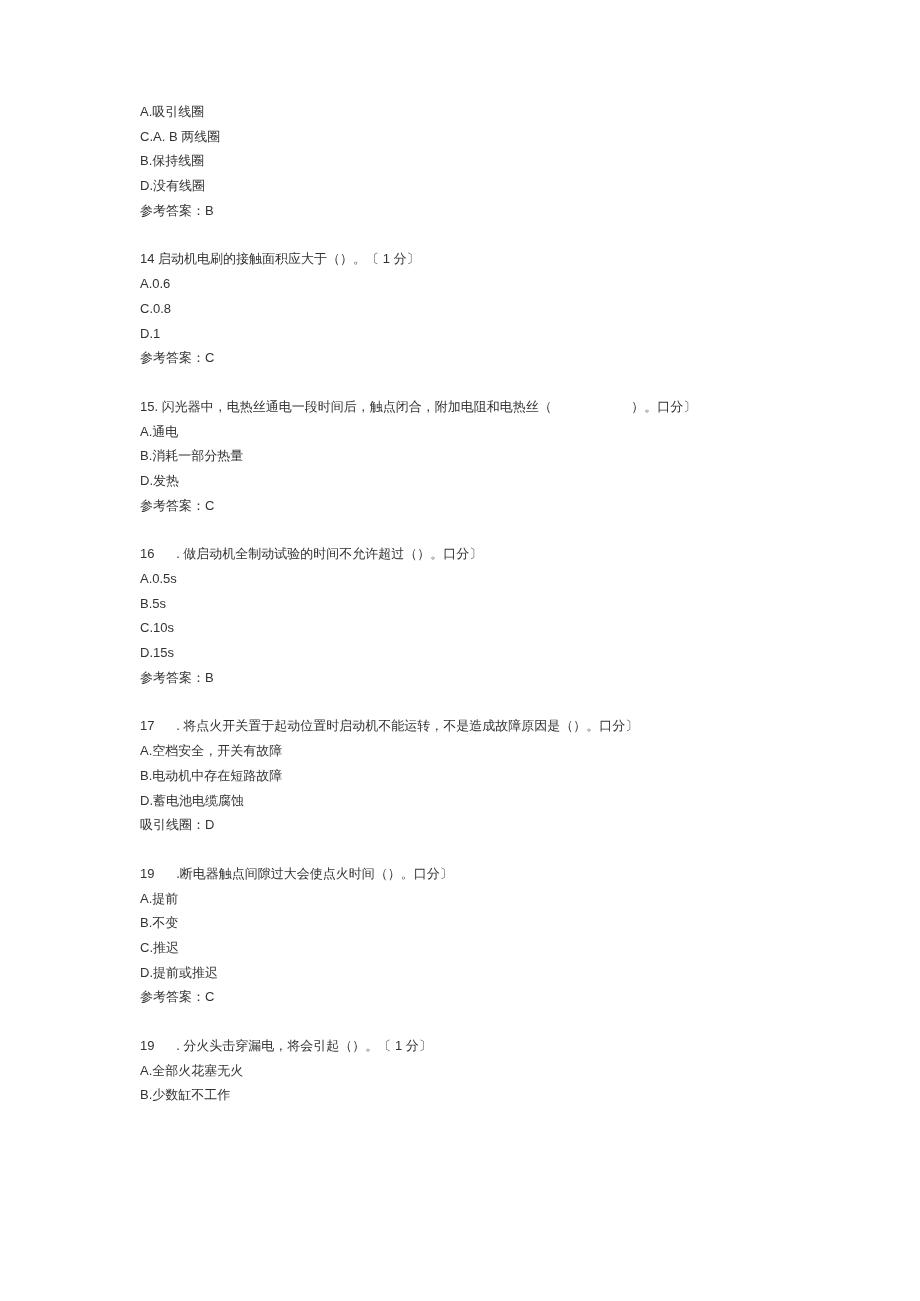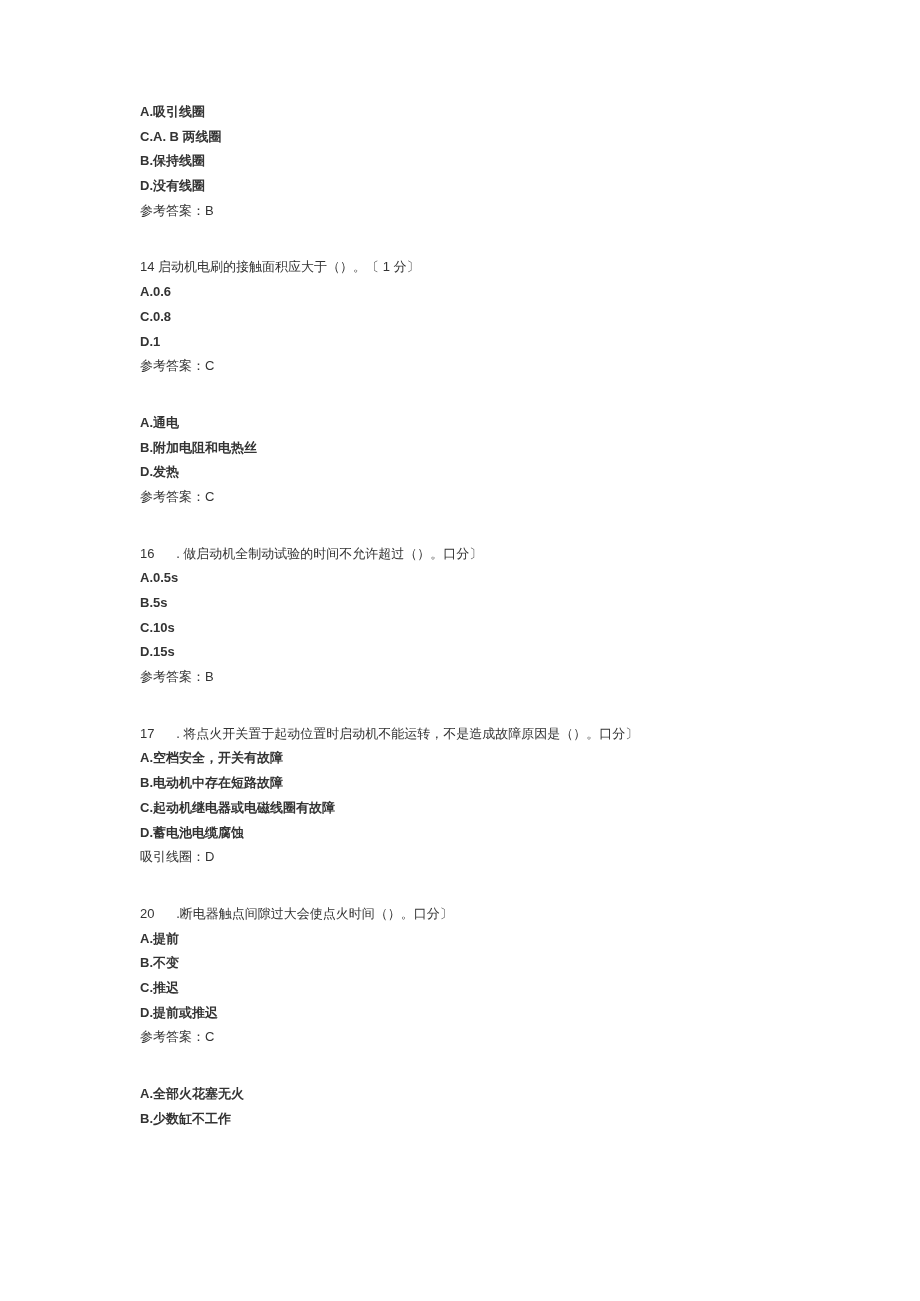--- a/index.html
+++ b/index.html
@@ -15,24 +15,23 @@
     font-family: "Microsoft YaHei", "SimSun", sans-serif;
     font-size: 13px;
     color: #333333;
     line-height: 1.9;
   }
   .q-line {
     white-space: pre;
   }
   .opt {
     white-space: pre;
-    font-weight: bold;
   }
   .block + .block {
-    margin-top: 32px;
+    margin-top: 24px;
   }
 </style>
 </head>
 <body>
 
 <div id="content">
     <div class="block">
       <div class="opt">A.吸引线圈</div>
       <div class="opt">C.A. B 两线圈</div>
       <div class="opt">B.保持线圈</div>
@@ -40,46 +39,47 @@
       <div>参考答案：B</div>
     </div>
     <div class="block">
       <div class="q-line">14 启动机电刷的接触面积应大于（）。〔 1 分〕</div>
       <div class="opt">A.0.6</div>
       <div class="opt">C.0.8</div>
       <div class="opt">D.1</div>
       <div>参考答案：C</div>
     </div>
     <div class="block">
+      <div class="q-line">15. 闪光器中，电热丝通电一段时间后，触点闭合，附加电阻和电热丝（                      ）。口分〕</div>
       <div class="opt">A.通电</div>
-      <div class="opt">B.附加电阻和电热丝</div>
+      <div class="opt">B.消耗一部分热量</div>
       <div class="opt">D.发热</div>
       <div>参考答案：C</div>
     </div>
     <div class="block">
       <div class="q-line">16      . 做启动机全制动试验的时间不允许超过（）。口分〕</div>
       <div class="opt">A.0.5s</div>
       <div class="opt">B.5s</div>
       <div class="opt">C.10s</div>
       <div class="opt">D.15s</div>
       <div>参考答案：B</div>
     </div>
     <div class="block">
       <div class="q-line">17      . 将点火开关置于起动位置时启动机不能运转，不是造成故障原因是（）。口分〕</div>
       <div class="opt">A.空档安全，开关有故障</div>
       <div class="opt">B.电动机中存在短路故障</div>
-      <div class="opt">C.起动机继电器或电磁线圈有故障</div>
       <div class="opt">D.蓄电池电缆腐蚀</div>
       <div>吸引线圈：D</div>
     </div>
     <div class="block">
-      <div class="q-line">20      .断电器触点间隙过大会使点火时间（）。口分〕</div>
+      <div class="q-line">19      .断电器触点间隙过大会使点火时间（）。口分〕</div>
       <div class="opt">A.提前</div>
       <div class="opt">B.不变</div>
       <div class="opt">C.推迟</div>
       <div class="opt">D.提前或推迟</div>
       <div>参考答案：C</div>
     </div>
     <div class="block">
+      <div class="q-line">19      . 分火头击穿漏电，将会引起（）。〔 1 分〕</div>
       <div class="opt">A.全部火花塞无火</div>
       <div class="opt">B.少数缸不工作</div>
     </div>
   </div>
 
 </body></html>

